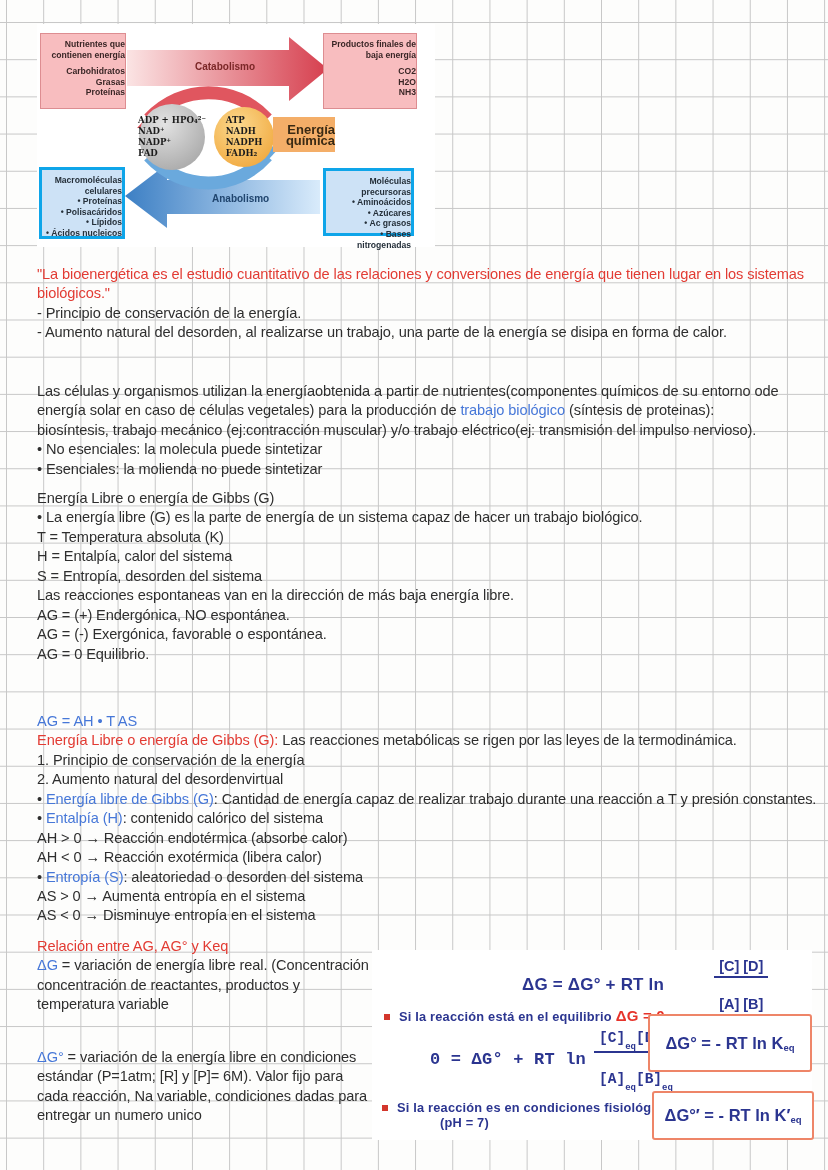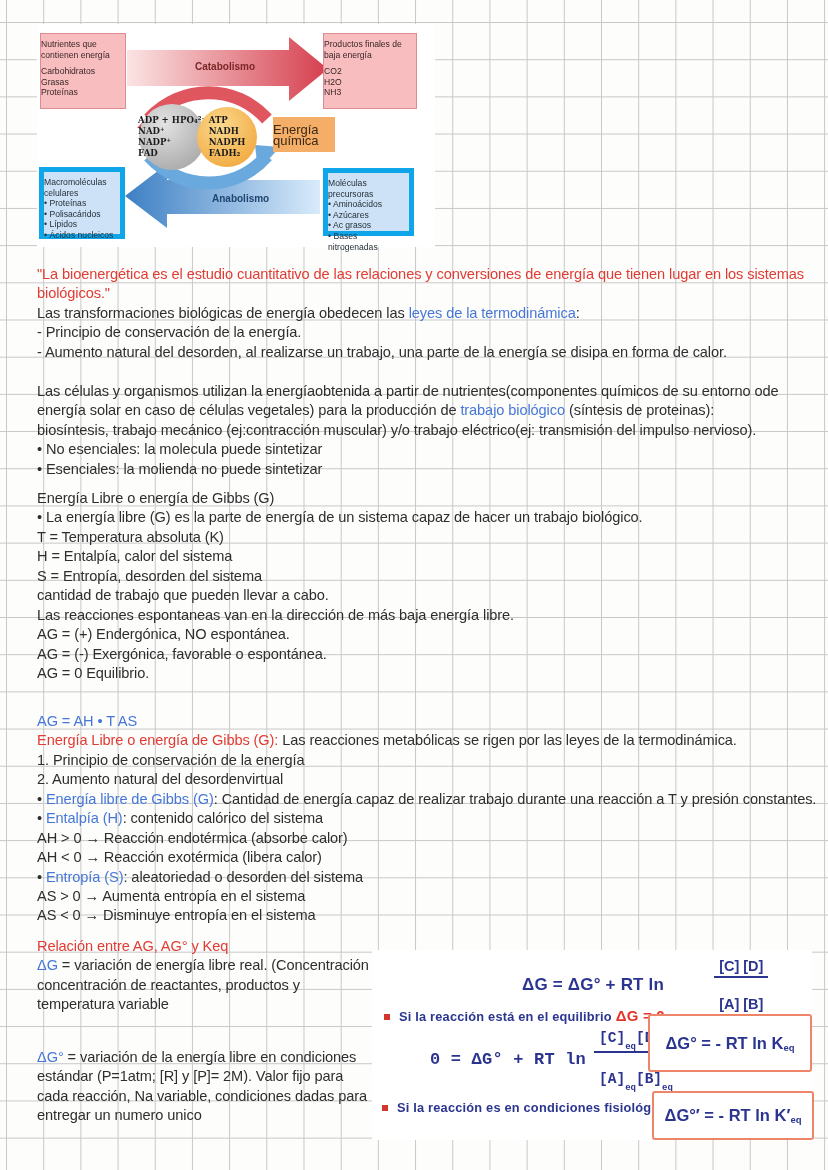--- a/index.html
+++ b/index.html
@@ -14,30 +14,30 @@
     font-family:"Liberation Sans","DejaVu Sans",sans-serif;
   }
   
   .notes-group{position:absolute;left:37px;width:762px;}
   .tline{height:19.45px;font-size:14.6px;line-height:19.45px;white-space:pre;letter-spacing:-0.1px;}
   .c-k{color:#2e2e2e}
   .c-r{color:#e23b33}
   .c-b{color:#4677d8}
   
   #diagram{position:absolute;left:37px;top:24px;width:398px;height:223px;background:#ffffff;}
-  #diagram .dbox{position:absolute;box-sizing:border-box;text-align:left;font-weight:normal;}
+  #diagram .dbox{position:absolute;box-sizing:border-box;text-align:right;font-weight:bold;}
   .pinkbox{background:#f8bdbf;border:1px solid #dd8d91;color:#3a2626;}
-  .bluebox{background:#cde2f6;border:5px solid #0ea5e9;color:#25303a;}
+  .bluebox{background:#cde2f6;border:3px solid #0ea5e9;color:#25303a;}
   .dbox .dtitle{font-size:8.6px;line-height:10.6px;padding-top:5px;}
   .dbox .box-item{font-size:8.6px;line-height:10.6px;}
   .dbox .dgap{height:6px;}
   .circle{position:absolute;border-radius:50%;display:flex;flex-direction:column;justify-content:center;align-items:center;font-family:"DejaVu Serif","Liberation Serif",serif;font-weight:bold;color:#1c1c1c;}
   .circle .circ-line{font-size:8.6px;line-height:10.8px;white-space:nowrap;}
   #circle-adp{left:102px;top:80px;width:66px;height:66px;background:radial-gradient(circle at 38% 30%,#e3e3e3,#9d9d9d);}
-  #circle-atp{left:160px;top:83px;width:60px;height:60px;background:radial-gradient(circle at 40% 32%,#fbd98e,#ef9f2f);}
+  #circle-atp{left:177px;top:83px;width:60px;height:60px;background:radial-gradient(circle at 40% 32%,#fbd98e,#ef9f2f);}
   #box-energia{left:236px;top:93px;width:62px;height:35px;background:#f4ae68;color:#3a2a14;display:flex;align-items:center;justify-content:center;font-size:13px;line-height:11px;}
   .arrow-label{position:absolute;font-weight:bold;font-size:10px;z-index:3;}
   #label-catabolismo{left:158px;top:37px;color:#7b2727;}
   #label-anabolismo{left:175px;top:169px;color:#20456e;}
   #diagram svg{position:absolute;left:0;top:0;z-index:0;}
   #diagram .dbox,.circle{z-index:2;}
   
   #eq-panel{position:absolute;left:372px;top:950px;width:440px;height:190px;background:#ffffff;color:#2b3590;}
   #eq-panel .eq{position:absolute;display:flex;align-items:center;font-weight:bold;}
   .eq .lhs{font-size:17px;letter-spacing:0.2px;margin-right:8px;}
@@ -146,38 +146,36 @@
       </div>
   </div>
 
   <div class="arrow-label" id="label-catabolismo">Catabolismo</div>
   <div class="arrow-label" id="label-anabolismo">Anabolismo</div>
 </div>
 
 <div class="notes-group" style="top:265px;">
     <div class="tline"><span class="c-r">"La bioenergética es el estudio cuantitativo de las relaciones y conversiones de energía que tienen lugar en los sistemas</span></div>
     <div class="tline"><span class="c-r">biológicos."</span></div>
-    <div class="tline"><span class="c-k">Las transformaciones biológicas de energía obedecen las </span><span class="c-b">leyes de la termodinámica</span><span class="c-k">:</span></div>
     <div class="tline"><span class="c-k">- Principio de conservación de la energía.</span></div>
     <div class="tline"><span class="c-k">- Aumento natural del desorden, al realizarse un trabajo, una parte de la energía se disipa en forma de calor.</span></div>
   </div>
 <div class="notes-group" style="top:382px;">
     <div class="tline"><span class="c-k">Las células y organismos utilizan la energíaobtenida a partir de nutrientes(componentes químicos de su entorno ode</span></div>
     <div class="tline"><span class="c-k">energía solar en caso de células vegetales) para la producción de </span><span class="c-b">trabajo biológico</span><span class="c-k"> (síntesis de proteinas):</span></div>
     <div class="tline"><span class="c-k">biosíntesis, trabajo mecánico (ej:contracción muscular) y/o trabajo eléctrico(ej: transmisión del impulso nervioso).</span></div>
     <div class="tline"><span class="c-k">• No esenciales: la molecula puede sintetizar</span></div>
     <div class="tline"><span class="c-k">• Esenciales: la molienda no puede sintetizar</span></div>
   </div>
 <div class="notes-group" style="top:489px;">
     <div class="tline"><span class="c-k">Energía Libre o energía de Gibbs (G)</span></div>
     <div class="tline"><span class="c-k">• La energía libre (G) es la parte de energía de un sistema capaz de hacer un trabajo biológico.</span></div>
     <div class="tline"><span class="c-k">T = Temperatura absoluta (K)</span></div>
     <div class="tline"><span class="c-k">H = Entalpía, calor del sistema</span></div>
     <div class="tline"><span class="c-k">S = Entropía, desorden del sistema</span></div>
-    <div class="tline"><span class="c-k">cantidad de trabajo que pueden llevar a cabo.</span></div>
     <div class="tline"><span class="c-k">Las reacciones espontaneas van en la dirección de más baja energía libre.</span></div>
     <div class="tline"><span class="c-k">AG = (+) Endergónica, NO espontánea.</span></div>
     <div class="tline"><span class="c-k">AG = (-) Exergónica, favorable o espontánea.</span></div>
     <div class="tline"><span class="c-k">AG = 0 Equilibrio.</span></div>
   </div>
 <div class="notes-group" style="top:712px;">
     <div class="tline"><span class="c-b">AG = AH • T AS</span></div>
     <div class="tline"><span class="c-r">Energía Libre o energía de Gibbs (G):</span><span class="c-k"> Las reacciones metabólicas se rigen por las leyes de la termodinámica.</span></div>
     <div class="tline"><span class="c-k">1. Principio de conservación de la energía</span></div>
     <div class="tline"><span class="c-k">2. Aumento natural del desordenvirtual</span></div>
@@ -190,21 +188,21 @@
     <div class="tline"><span class="c-k">AS &lt; 0 → Disminuye entropía en el sistema</span></div>
   </div>
 <div class="notes-group" style="top:937px;width:345px;">
     <div class="tline"><span class="c-r">Relación entre AG, AG° y Keq</span></div>
     <div class="tline"><span class="c-b">ΔG</span><span class="c-k"> = variación de energía libre real. (Concentración</span></div>
     <div class="tline"><span class="c-k">concentración de reactantes, productos y</span></div>
     <div class="tline"><span class="c-k">temperatura variable</span></div>
   </div>
 <div class="notes-group" style="top:1048px;width:345px;">
     <div class="tline"><span class="c-b">ΔG°</span><span class="c-k"> = variación de la energía libre en condiciones</span></div>
-    <div class="tline"><span class="c-k">estándar (P=1atm; [R] y [P]= 2M). Valor fijo para</span></div>
+    <div class="tline"><span class="c-k">estándar (P=1atm; [R] y [P]= 6M). Valor fijo para</span></div>
     <div class="tline"><span class="c-k">cada reacción, Na variable, condiciones dadas para</span></div>
     <div class="tline"><span class="c-k">entregar un numero unico</span></div>
   </div>
 
 <div id="eq-panel">
   <div class="eq" id="eq1">
     <span class="lhs">ΔG = ΔG° + RT ln</span>
     <span class="frac">
       <span class="num" style="display:block;">[C]  [D]</span>
       <span class="den" style="display:block;">[A]  [B]</span>
@@ -223,19 +221,20 @@
     </span>
   </div>
 
   <div class="eq-box" id="eq-box1">
     <span>ΔG° = - RT ln K</span>
       <sub>eq</sub>
   </div>
 
   <div class="bullet-row" id="bullet2">
     <div><span class="sq"></span><span>Si la reacción es en condiciones fisiológicas</span></div>
+    <div class="ph-line">(pH = 7)</div>
   </div>
 
   <div class="eq-box" id="eq-box2">
     <span>ΔG°′ = - RT ln K′</span>
       <sub>eq</sub>
   </div>
 </div>
 
 </body></html>

